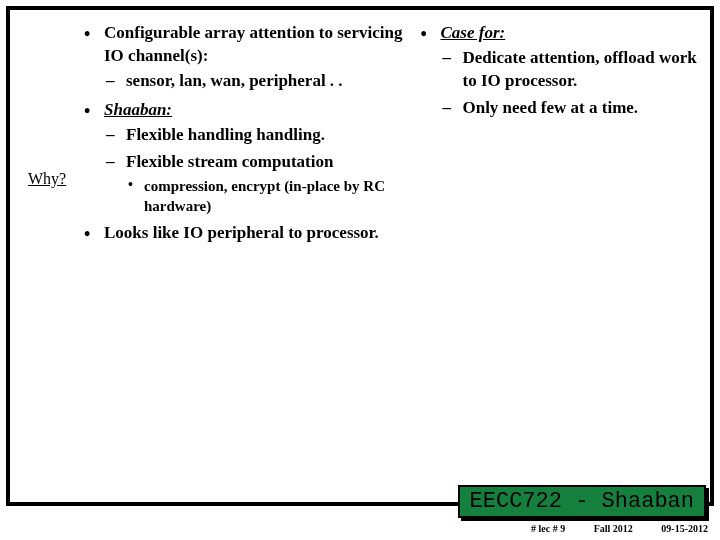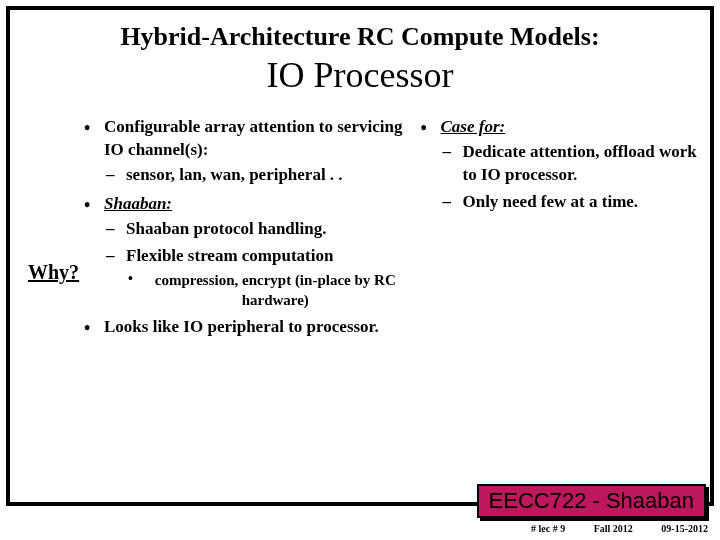--- a/index.html
+++ b/index.html
@@ -40,91 +40,87 @@
     line-height: 1.35;
   }
   .col-left {
     flex: 0 0 57%;
     display: flex;
   }
   .col-right {
     flex: 0 0 43%;
   }
   .why-label {
-    font-size: 20px;
-    font-weight: bold;
+    font-size: 16px;
+    font-weight: normal;
     text-decoration: underline;
     align-self: center;
     transform: translateY(42px);
     width: 54px;
     flex-shrink: 0;
   }
   .left-content { flex: 1; }
   ul.lvl1 { list-style: none; padding-left: 0; }
   ul.lvl1 > li { position: relative; padding-left: 22px; margin-bottom: 6px; }
   ul.lvl1 > li::before {
     content: "•"; position: absolute; left: 2px; top: 0; font-size: 18px;
   }
   ul.lvl2 { list-style: none; padding-left: 0; margin-top: 2px; }
   ul.lvl2 > li { position: relative; padding-left: 22px; margin-bottom: 4px; }
   ul.lvl2 > li::before {
     content: "–"; position: absolute; left: 2px; top: 0;
   }
-  ul.lvl3 { list-style: none; padding-left: 0; margin-top: 2px; font-size: 15px; text-align: center; }
+  ul.lvl3 { list-style: none; padding-left: 0; margin-top: 2px; font-size: 15px; }
   ul.lvl3 > li { position: relative; padding-left: 18px; }
   ul.lvl3 > li::before {
     content: "•"; position: absolute; left: 2px; top: 0; font-size: 14px;
   }
   .underline { text-decoration: underline; font-style: italic; }
   .footer-box {
     position: absolute;
     right: 14px;
     bottom: 22px;
     border: 2px solid #000;
     box-shadow: 3px 3px 0 #000;
-    background: #be185d;
+    background: #15803d;
     padding: 2px 10px;
     font-size: 22px;
-    font-family: Liberation Sans, sans-serif;
+    font-family: Liberation Mono, monospace;
   }
   .footer-meta {
     position: absolute;
     right: 12px;
     bottom: 6px;
     font-size: 10px;
     font-weight: bold;
   }
   .footer-meta span { margin-left: 26px; }
 </style>
 </head>
 <body>
 
 <div class="slide">
 
-  <div class="title-block">
-    <div class="title-line1">Hybrid-Architecture RC Compute Models:</div>
-    <div class="title-line2">IO Processor</div>
-  </div>
 
   <div class="columns">
 
     <div class="col-left">
       <div class="why-label">Why?</div>
       <div class="left-content">
         <ul class="lvl1">
           <li>
             <span>Configurable array attention to servicing IO channel(s):</span>
             <ul class="lvl2">
               <li>sensor, lan, wan, peripheral . .</li>
             </ul>
           </li>
           <li>
             <span class="underline">Shaaban:</span>
             <ul class="lvl2">
-              <li>Shaaban protocol handling.</li>
+              <li>Flexible handling handling.</li>
               <li>
                 <span>Flexible stream computation</span>
                 <ul class="lvl3">
                   <li>compression, encrypt (in-place by RC hardware)</li>
                 </ul>
               </li>
             </ul>
           </li>
           <li>Looks like IO peripheral to processor.</li>
         </ul>

